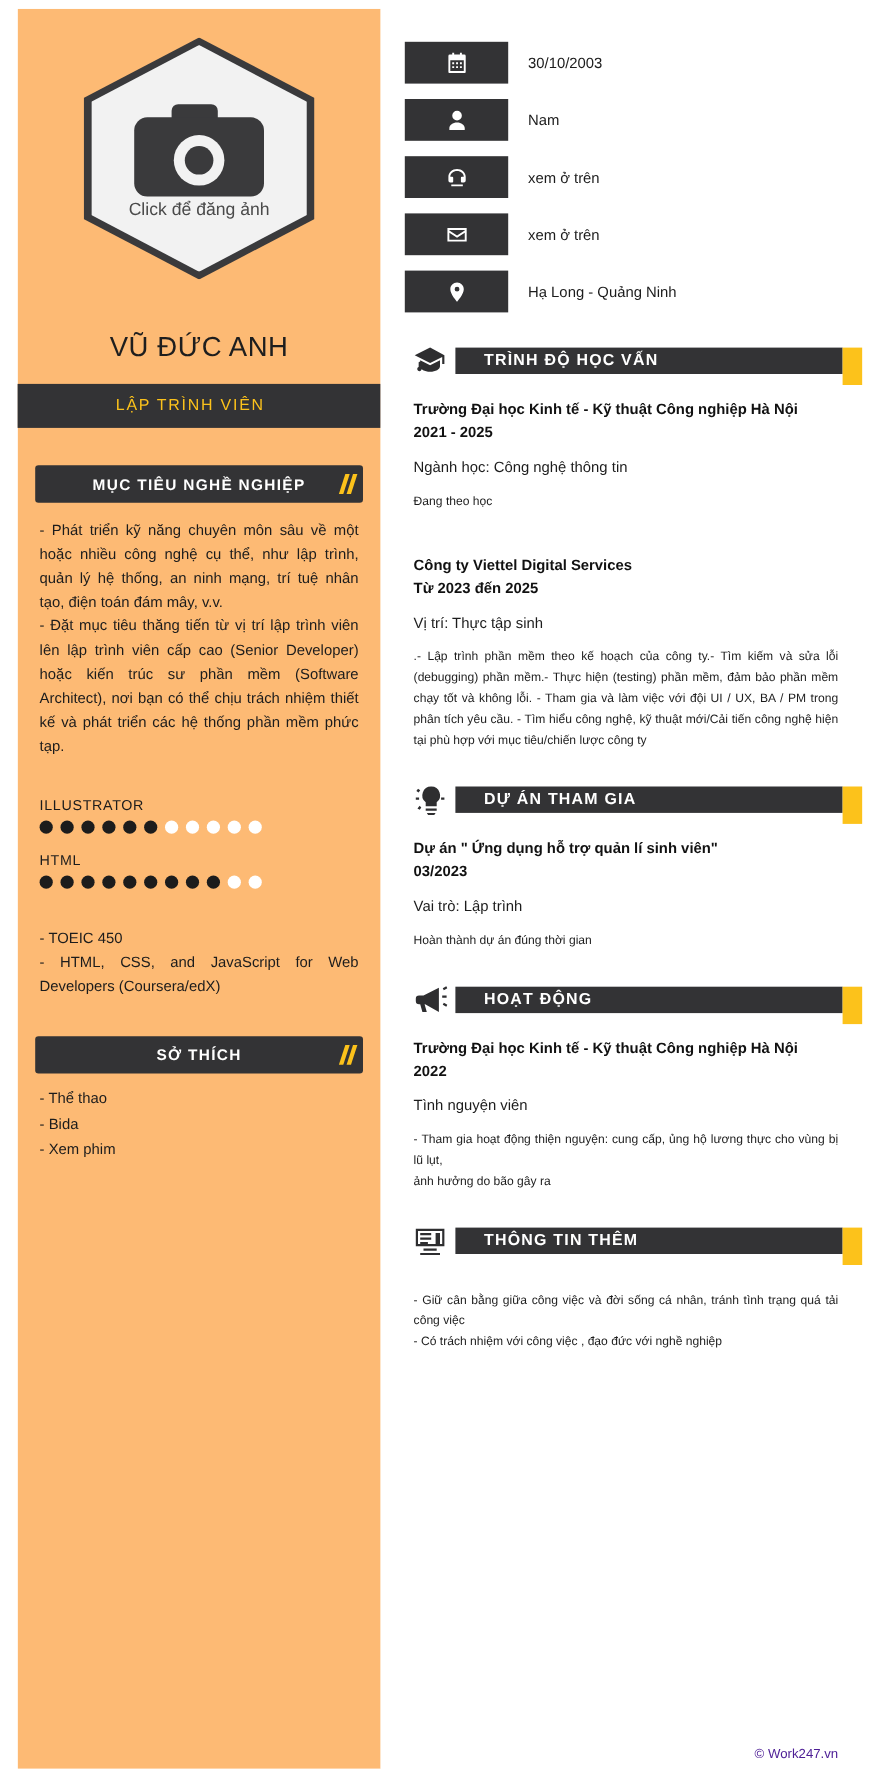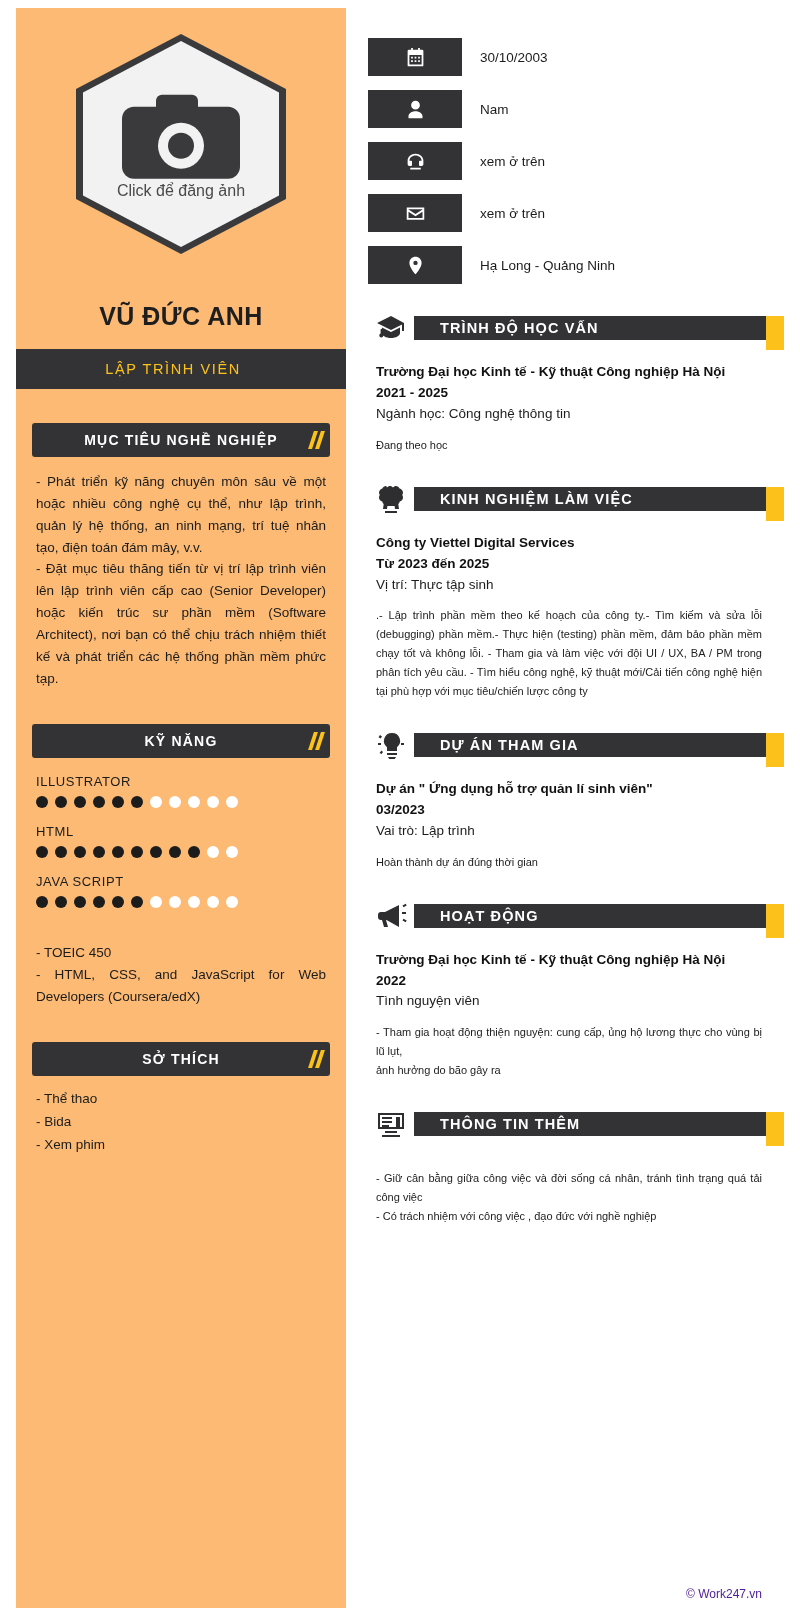--- a/index.html
+++ b/index.html
@@ -79,21 +79,21 @@
     top: 148px;
     text-align: center;
     font-size: 16px;
     color: #4a4a4a;
     font-family: "Liberation Sans", sans-serif;
   }
   .name {
     margin-top: 48px;
     text-align: center;
     font-size: 25px;
-    font-weight: bold;
+    font-weight: normal;
     color: #1e1e1e;
     letter-spacing: .5px;
   }
   .role-bar {
     margin-top: 18px;
     margin-left: -16px;
     width: 346px;
     height: 40px;
     background: #333335;
     display: flex;
@@ -201,20 +201,21 @@
   }
   .rs-accent {
     position: absolute; right: -18px; top: 0;
     width: 18px; height: 34px; background: #fcc21b;
   }
   .rs-body { padding: 14px 4px 0 8px; }
   .rtitle {
     font-size: 13.5px; font-weight: bold; color: #111; line-height: 1.55;
   }
   .rsub {
+    margin-top: 11px;
     font-size: 13.5px; color: #1c1c1c; line-height: 1.55;
   }
   .rpara {
     margin-top: 11px;
     font-size: 11px; color: #1c1c1c; line-height: 1.72; text-align: justify;
   }
   .footer {
     position: absolute;
     right: 22px; bottom: 7px;
     font-size: 12px; color: #4c1d95;
@@ -251,27 +252,20 @@
         <span class="slashes">
             <i></i>
             <i></i>
           </span>
       </div>
       <div class="ltext" style="white-space:pre-line">- Phát triển kỹ năng chuyên môn sâu về một hoặc nhiều công nghệ cụ thể, như lập trình, quản lý hệ thống, an ninh mạng, trí tuệ nhân tạo, điện toán đám mây, v.v.
 - Đặt mục tiêu thăng tiến từ vị trí lập trình viên lên lập trình viên cấp cao (Senior Developer) hoặc kiến trúc sư phần mềm (Software Architect), nơi bạn có thể chịu trách nhiệm thiết kế và phát triển các hệ thống phần mềm phức tạp.</div>
     </div>
 
     <div class="lsec">
-      <div class="lsec-head">
-        <span>KỸ NĂNG</span>
-        <span class="slashes">
-            <i></i>
-            <i></i>
-          </span>
-      </div>
       <div id="skills-list">
           <div class="skill">
             <div class="skill-name">ILLUSTRATOR</div>
             <div class="dots">
               <i class="on"></i>
               <i class="on"></i>
               <i class="on"></i>
               <i class="on"></i>
               <i class="on"></i>
               <i class="on"></i>
@@ -287,36 +281,20 @@
             <div class="dots">
               <i class="on"></i>
               <i class="on"></i>
               <i class="on"></i>
               <i class="on"></i>
               <i class="on"></i>
               <i class="on"></i>
               <i class="on"></i>
               <i class="on"></i>
               <i class="on"></i>
-              <i class=""></i>
-              <i class=""></i>
-            </div>
-          </div>
-          <div class="skill">
-            <div class="skill-name">JAVA SCRIPT</div>
-            <div class="dots">
-              <i class="on"></i>
-              <i class="on"></i>
-              <i class="on"></i>
-              <i class="on"></i>
-              <i class="on"></i>
-              <i class="on"></i>
-              <i class=""></i>
-              <i class=""></i>
-              <i class=""></i>
               <i class=""></i>
               <i class=""></i>
             </div>
           </div>
         </div>
     </div>
 
     <div class="lsec">
       <div class="lsimple" id="certificates-list">
           <div>- TOEIC 450</div>
@@ -400,31 +378,20 @@
             </div>
           </div>
           <div class="rs-body">
             <div class="rtitle" style="white-space:pre-line">Trường Đại học Kinh tế - Kỹ thuật Công nghiệp Hà Nội
 2021 - 2025</div>
             <div class="rsub">Ngành học: Công nghệ thông tin</div>
             <div class="rpara" style="white-space:pre-line">Đang theo học</div>
           </div>
         </div>
         <div class="rsec">
-          <div class="rs-head rsec-head">
-            <div class="rs-icon">
-              <svg viewBox="0 0 32 32">
-                <path d="M11 3c-1.6 0-3 1-3.6 2.4C5.6 5.8 4 7.5 4 9.6c0 .9.3 1.7.8 2.4-.5.7-.8 1.5-.8 2.4 0 2 1.4 3.6 3.3 4.1.1 1 .6 1.9 1.4 2.5L8 26h4l.4-3h7.2l.4 3h4l-.7-5c.8-.6 1.3-1.5 1.4-2.5 1.9-.5 3.3-2.1 3.3-4.1 0-.9-.3-1.7-.8-2.4.5-.7.8-1.5.8-2.4 0-2.1-1.6-3.8-3.4-4.2C23.9 4 22.5 3 21 3c-1.2 0-2.3.6-3 1.5C17.3 3.6 16.2 3 15 3s-2.3.6-3 1.5C11.6 3.6 11.3 3 11 3zm-1 25v2h12v-2H10z"></path>
-              </svg>
-            </div>
-            <div class="rs-bar">
-              <span>KINH NGHIỆM LÀM VIỆC</span>
-              <span class="rs-accent"></span>
-            </div>
-          </div>
           <div class="rs-body">
             <div class="rtitle" style="white-space:pre-line">Công ty Viettel Digital Services
 Từ 2023 đến 2025</div>
             <div class="rsub">Vị trí: Thực tập sinh</div>
             <div class="rpara" style="white-space:pre-line">.- Lập trình phần mềm theo kế hoạch của công ty.- Tìm kiếm và sửa lỗi (debugging) phần mềm.- Thực hiện (testing) phần mềm, đảm bảo phần mềm chạy tốt và không lỗi. - Tham gia và làm việc với đội UI / UX, BA / PM trong phân tích yêu cầu. - Tìm hiểu công nghệ, kỹ thuật mới/Cải tiến công nghệ hiện tại phù hợp với mục tiêu/chiến lược công ty</div>
           </div>
         </div>
         <div class="rsec">
           <div class="rs-head rsec-head">
             <div class="rs-icon">

